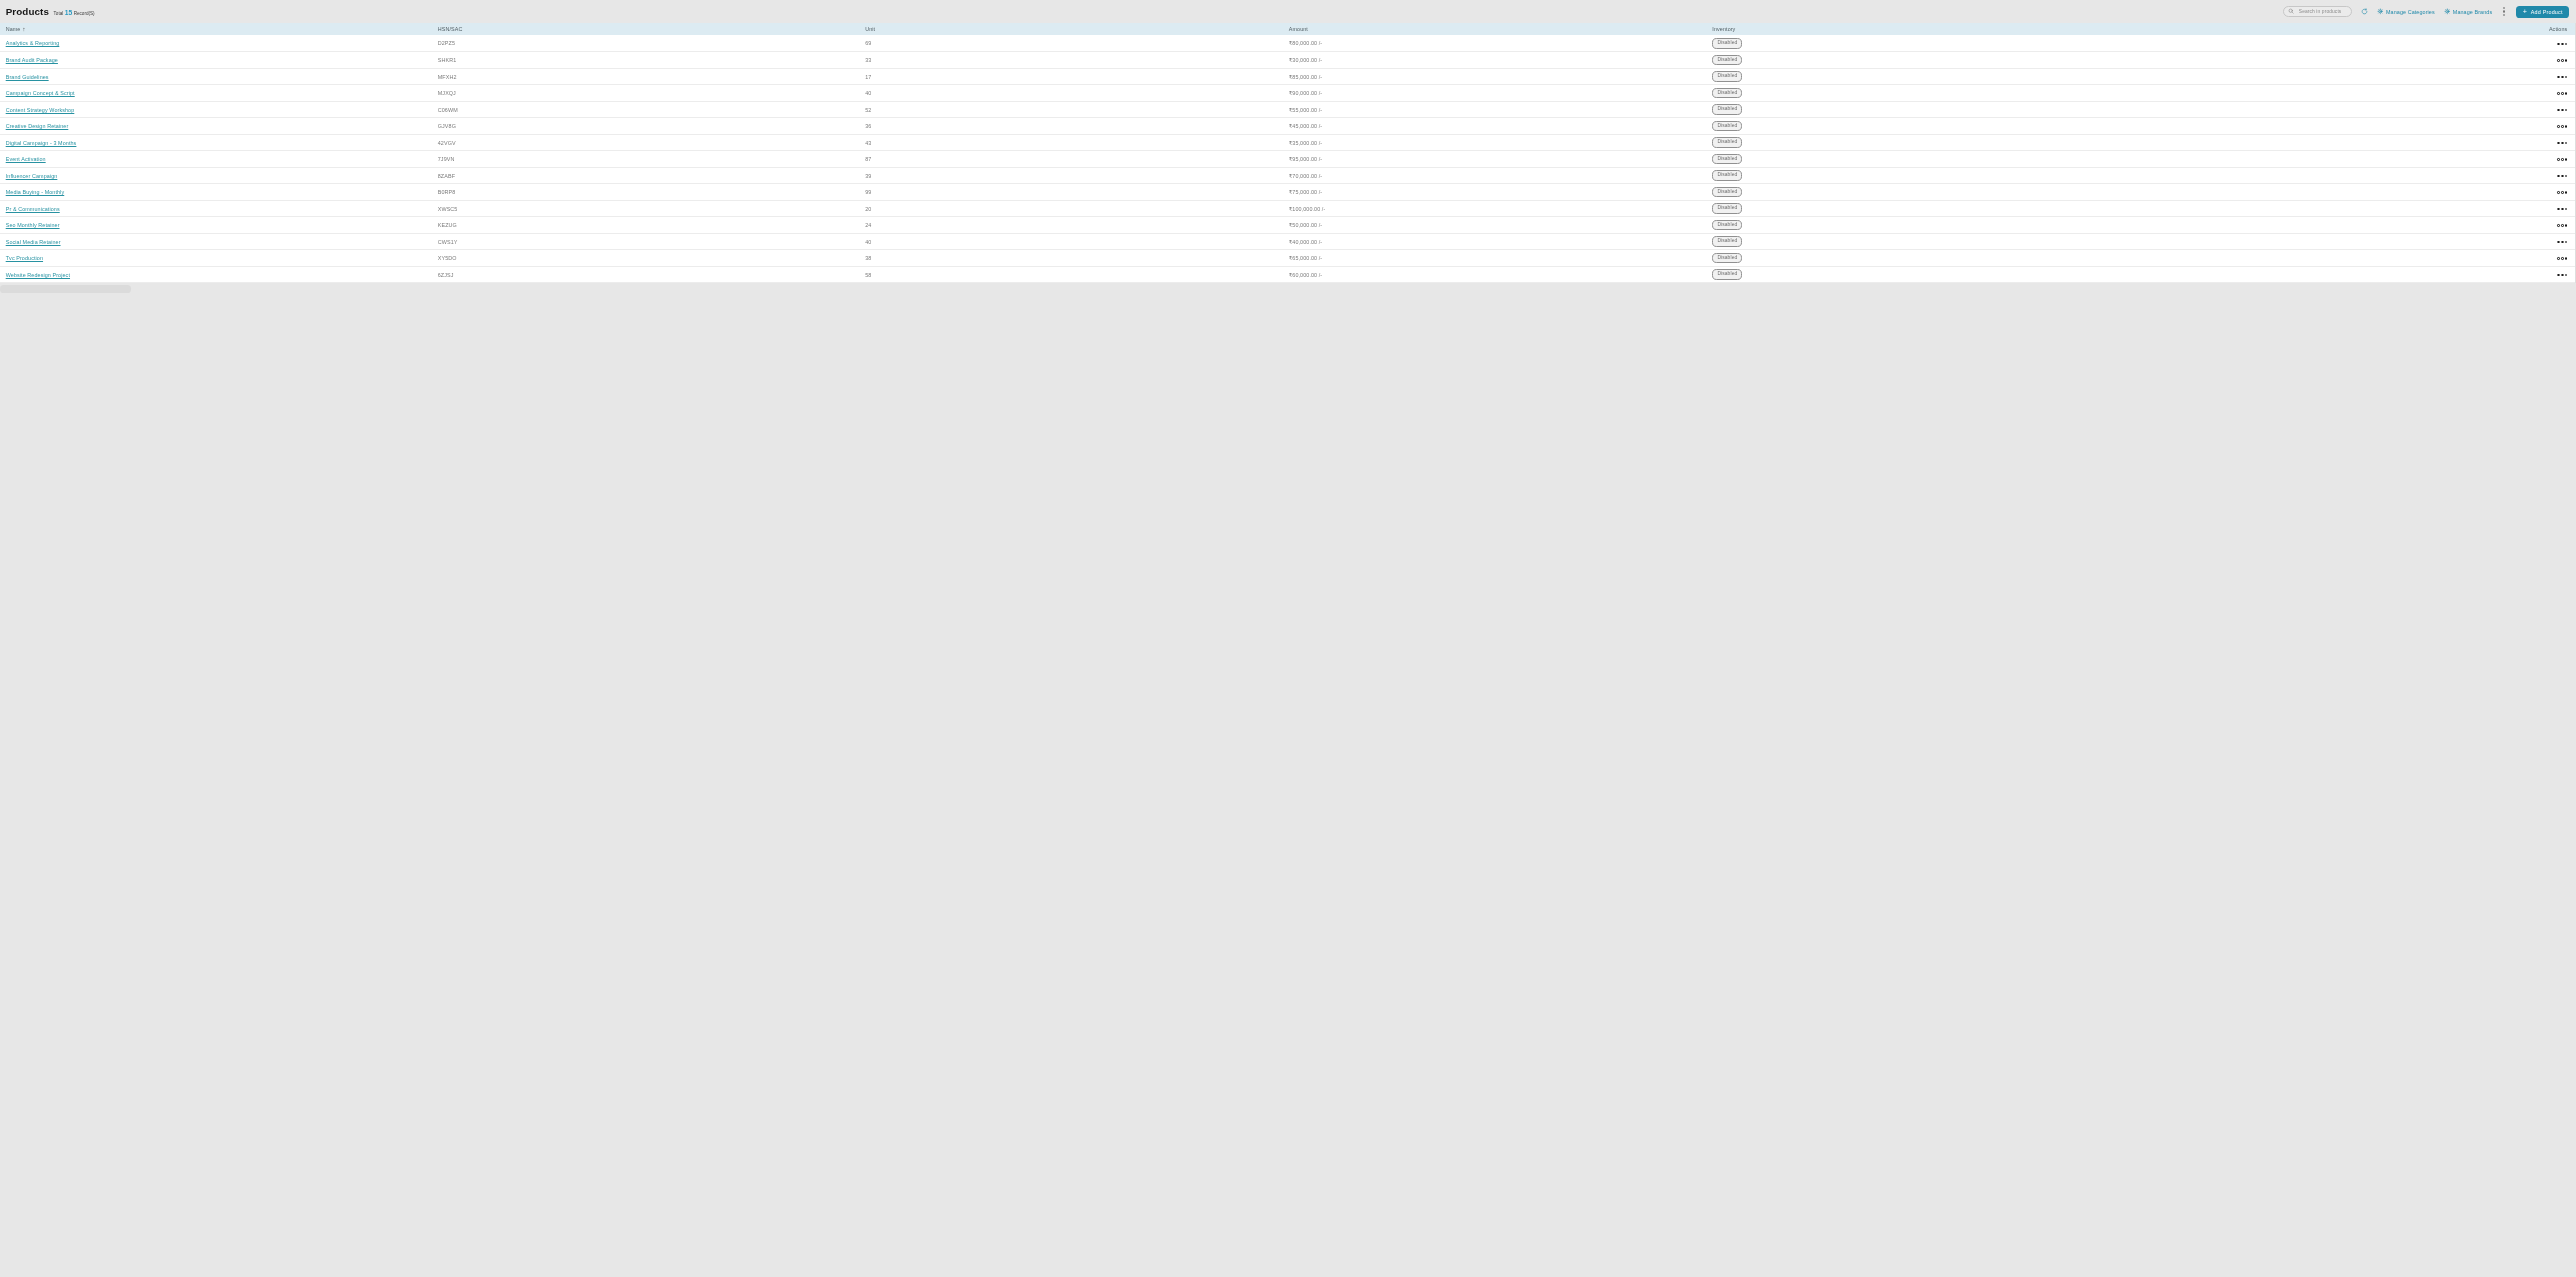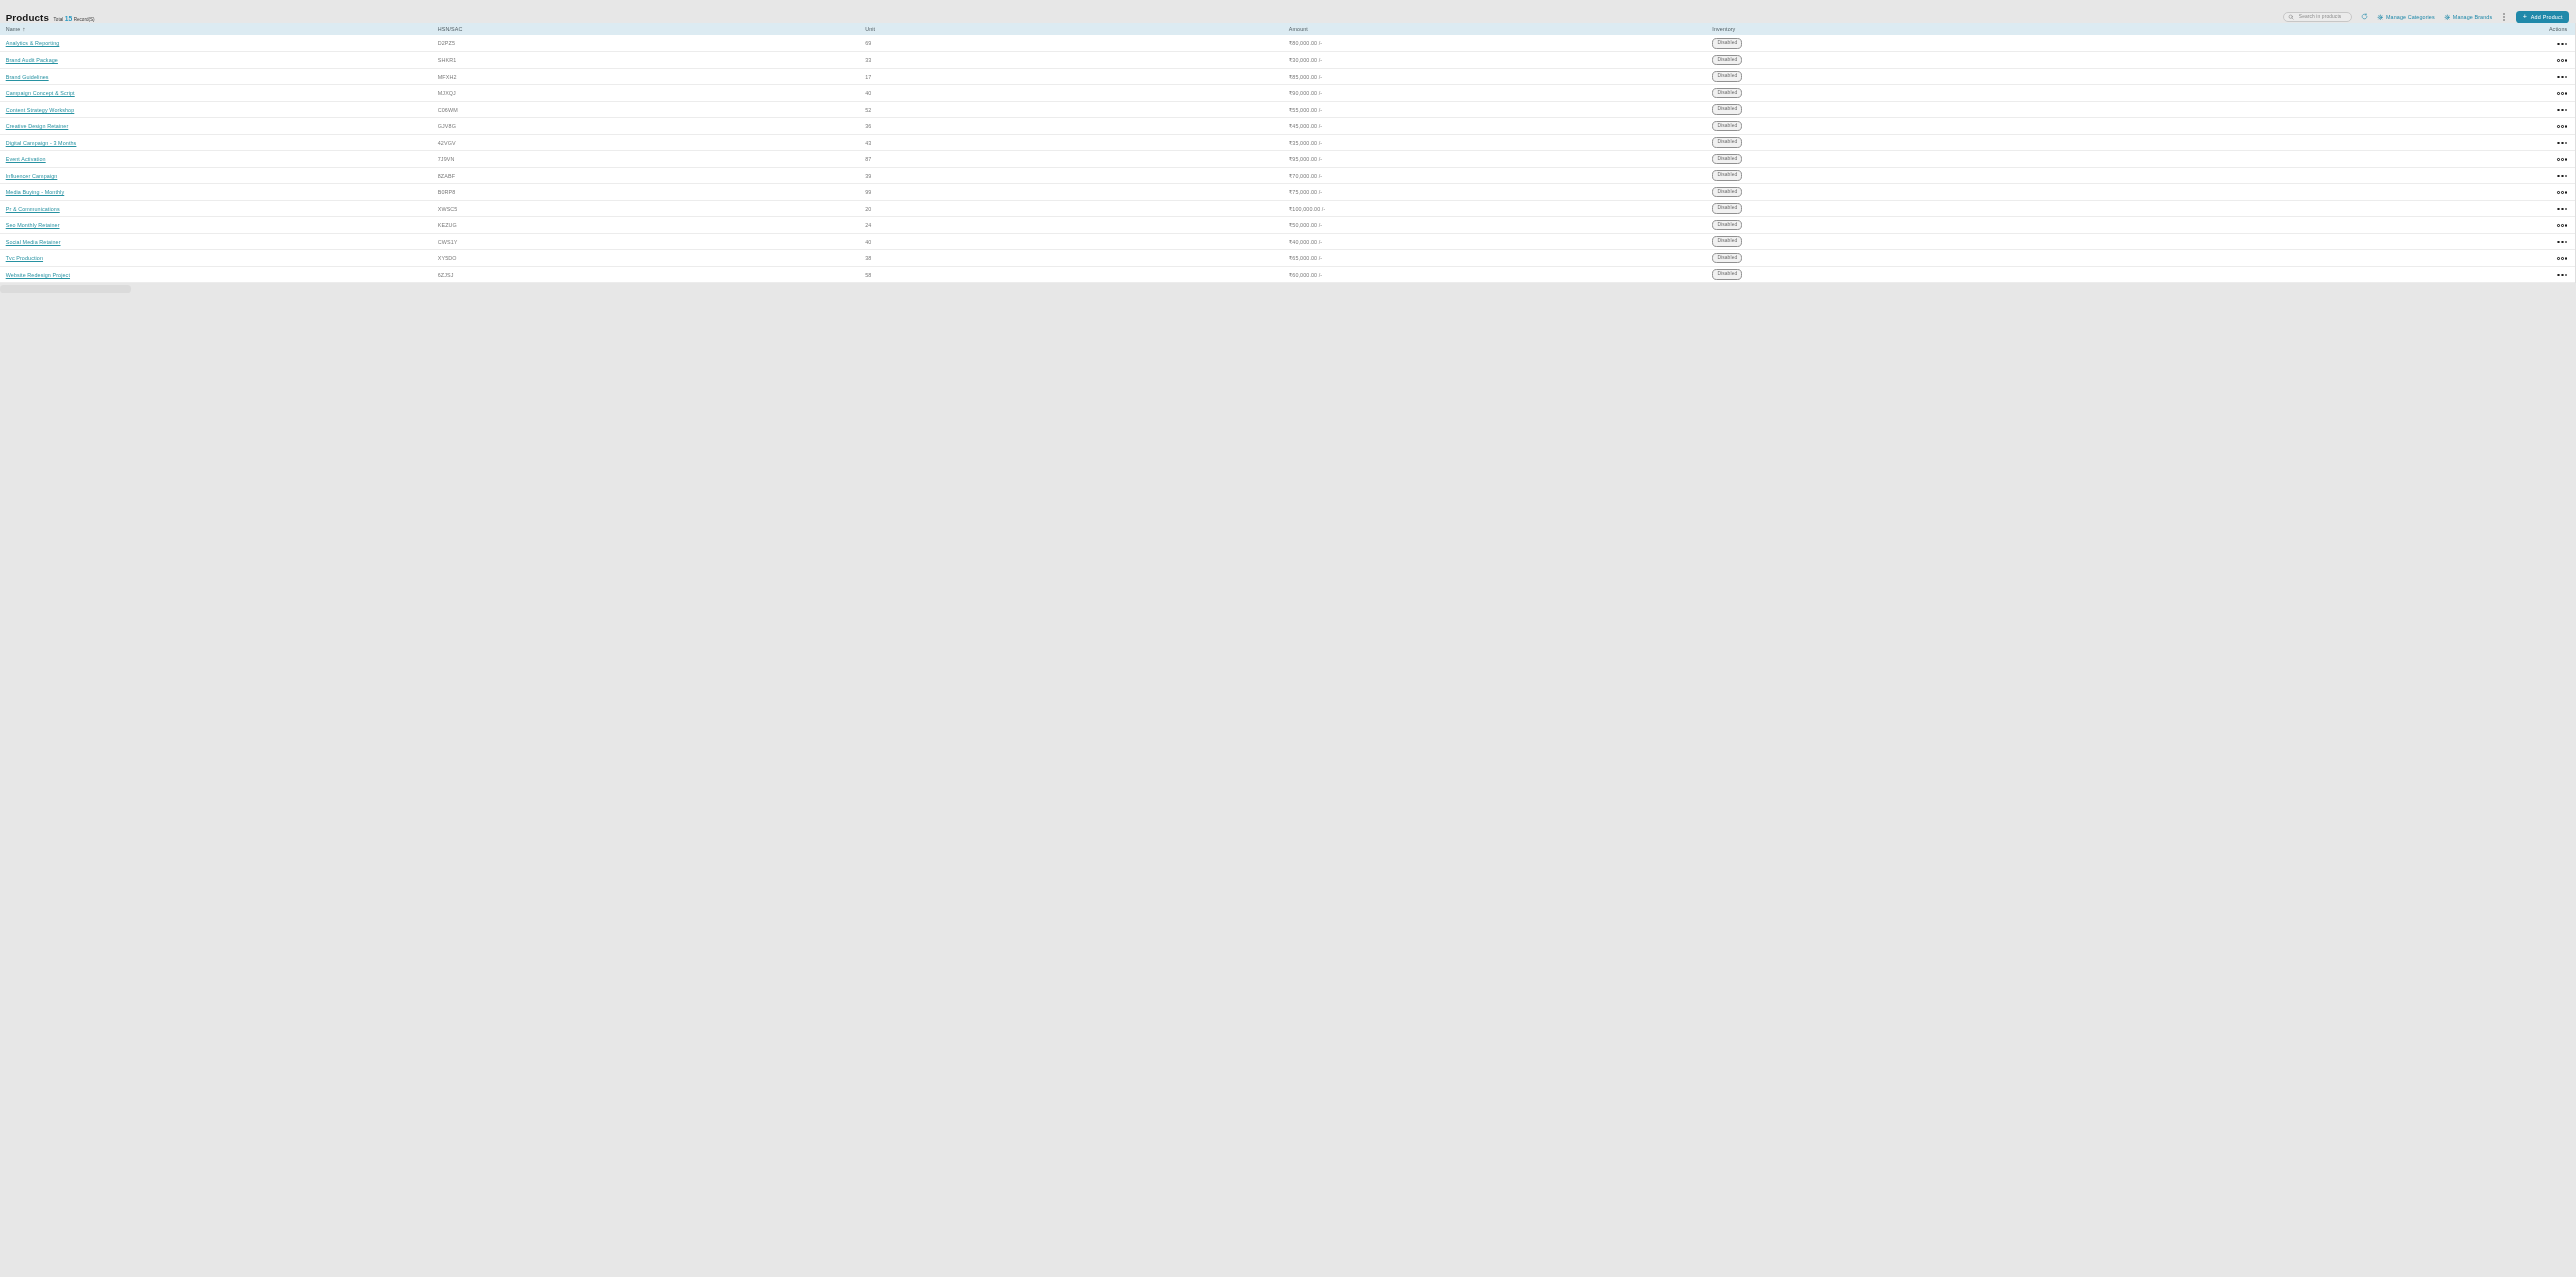--- a/index.html
+++ b/index.html
@@ -14,21 +14,21 @@
   body{
     background:var(--page-bg);
     font-family:"Liberation Sans","DejaVu Sans",sans-serif;
     color:#444;
     min-width:567px;
   }
   .app{width:100%;}
 
   
   .topbar{
-    display:flex;align-items:flex-end;
+    display:flex;align-items:center;
     height:23px;padding:0 6.7px 0 5.7px;
     background:var(--page-bg);
   }
   .titlegroup{display:flex;align-items:baseline;gap:4.6px;}
   .page-title{
     margin:0;font-size:9.8px;font-weight:700;color:#161616;letter-spacing:0.1px;
   }
   .records{font-size:4.6px;color:#3d3d3d;display:flex;align-items:baseline;gap:1.5px;white-space:nowrap;}
   .records b{font-size:6.7px;color:var(--count);font-weight:700;}
 

